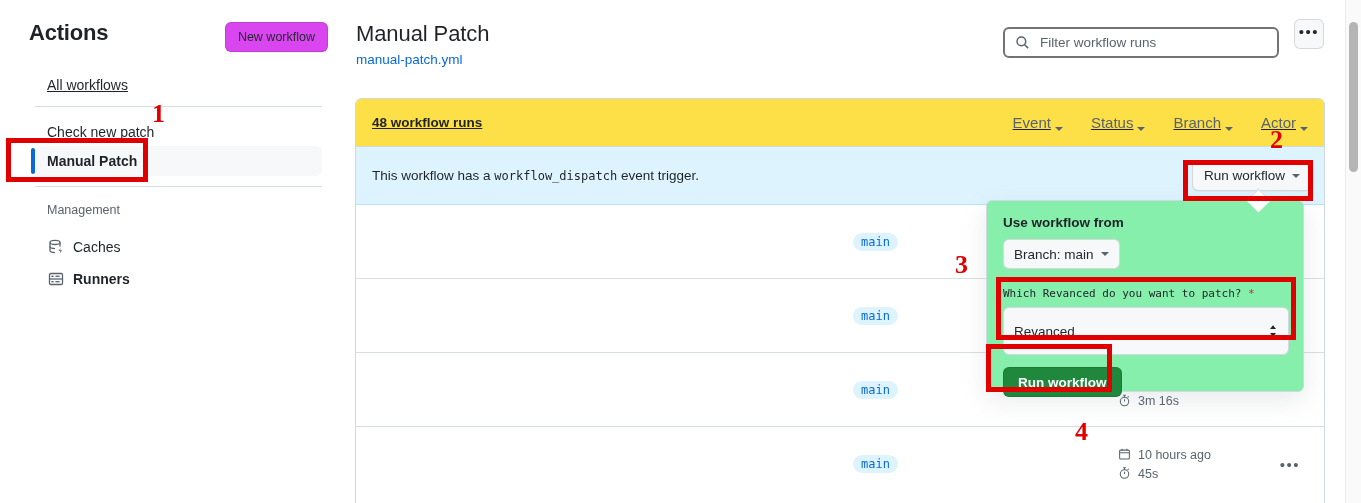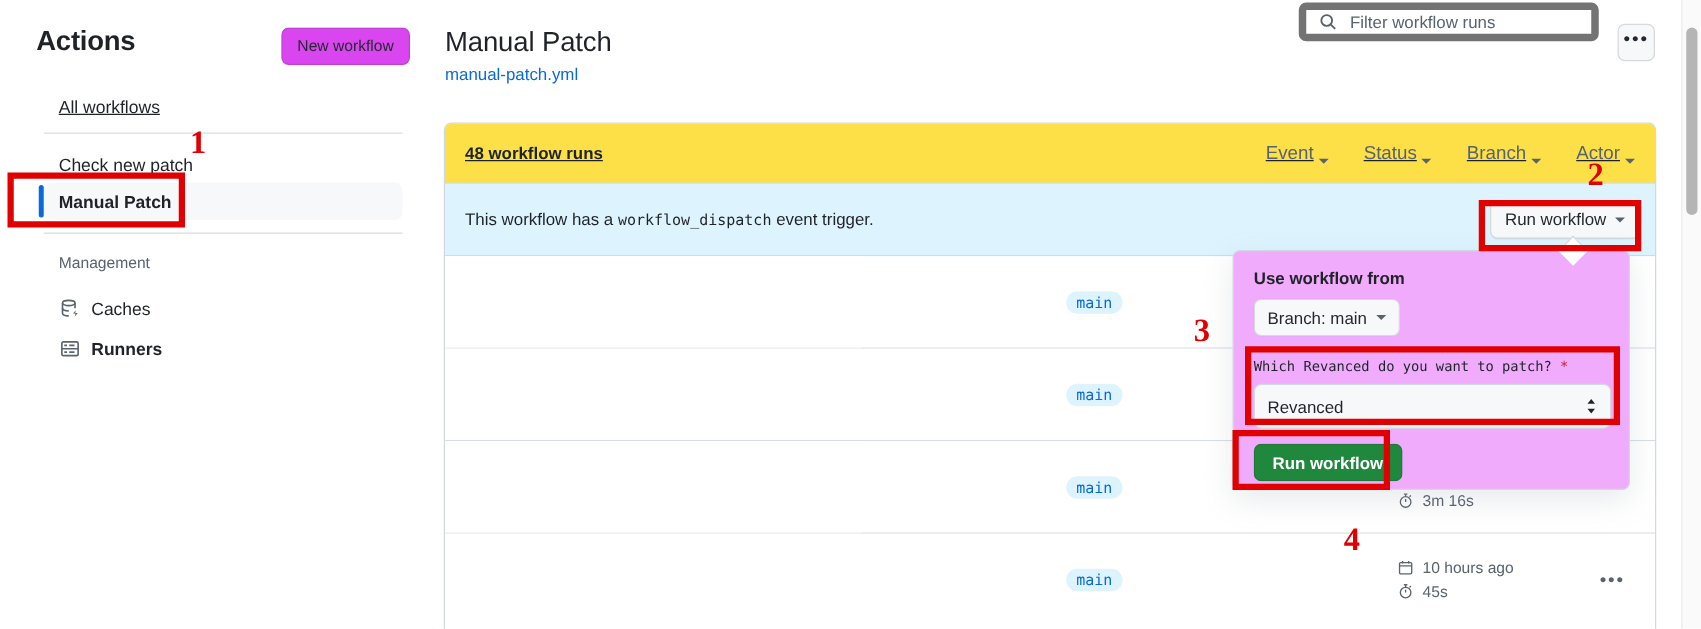--- a/index.html
+++ b/index.html
@@ -83,22 +83,22 @@
   .page-title {
     position: absolute; left: 25px; top: 21px;
     font-size: 22px; font-weight: 400; color: #1f2328; letter-spacing: -0.1px;
   }
   .page-sub {
     position: absolute; left: 25px; top: 52px;
     font-size: 13.5px; color: #0969da; text-decoration: none; cursor: pointer;
   }
 
   .filter-box {
-    position: absolute; right: 66px; top: 2px; width: 240px; height: 31px;
-    border: 6px solid #737373; border-radius: 6px; background: #ffffff;
+    position: absolute; right: 66px; top: 27px; width: 276px; height: 31px;
+    border: 2px solid #737373; border-radius: 6px; background: #ffffff;
     display: flex; align-items: center; padding: 0 10px;
   }
   .filter-box .mag { color: #59636e; margin-right: 8px; display:flex; }
   .filter-input {
     border: none; outline: none; background: transparent; width: 100%;
     font-size: 13.5px; font-family: inherit; color: #1f2328;
   }
   .filter-input::placeholder { color: #59636e; }
   .kebab-btn {
     position: absolute; right: 21px; top: 19px;
@@ -178,21 +178,21 @@
   .meta-ico { width: 14px; height: 14px; display:flex; color:#59636e; flex:none; }
   .row-kebab {
     position: absolute; right: 24px; top: 50%; transform: translateY(-50%);
     color: #59636e; font-size: 15px; letter-spacing: 1.5px; cursor: pointer;
     line-height: 1;
   }
 
   
   .popup {
     position: absolute; left: 986px; top: 200px; width: 318px; height: 192px;
-    background: #f0abfc; border: 1px solid #d1d9e0; border-radius: 6px;
+    background: #86efac; border: 1px solid #d1d9e0; border-radius: 6px;
     box-shadow: 0 8px 24px rgba(140,149,159,0.2); z-index: 30;
   }
   .popup::before {
     content: ""; position: absolute; right: 36px; top: -9px;
     width: 16px; height: 16px; background: #ffffff;
     border-left: 1px solid #d1d9e0; border-top: 1px solid #d1d9e0;
     transform: rotate(45deg);
   }
   .popup-inner { position: relative; padding: 14px 16px 0 16px; }
   .popup-label {
@@ -203,21 +203,21 @@
     height: 30px; padding: 0 10px;
     border: 1px solid rgba(31,35,40,0.15); border-radius: 6px;
     background: #f6f8fa; font-size: 13.5px; color: #24292f; cursor: pointer;
   }
   .input-label {
     margin-top: 18px; font-size: 11px; font-weight: 400; color: #1f2328;
     font-family: "DejaVu Sans Mono", "Liberation Mono", monospace;
   }
   .req-star { color: #cf222e; }
   .input-select {
-    margin-top: 7px; width: 286px; height: 36px;
+    margin-top: 7px; width: 286px; height: 48px;
     border: 1px solid #d1d9e0; border-radius: 6px; background: #f6f8fa;
     display: flex; align-items: center; padding: 0 10px;
     font-size: 13.5px; color: #1f2328; cursor: pointer; position: relative;
   }
   .select-arrows {
     position: absolute; right: 10px; top: 50%; transform: translateY(-50%);
     display: flex; flex-direction: column; gap: 2px; color: #1f2328;
   }
   .green-btn {
     margin-top: 12px; height: 30px; padding: 0 14px;

